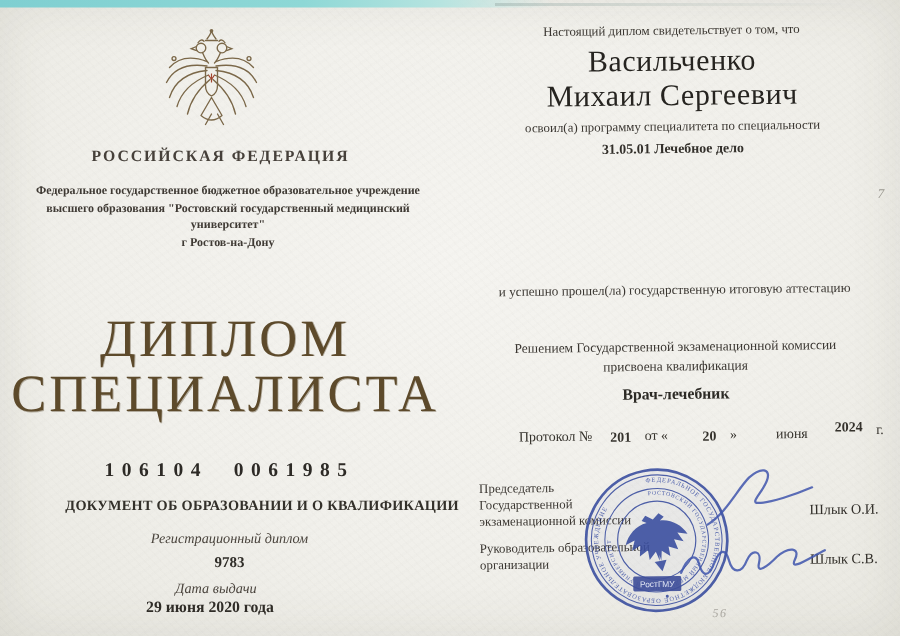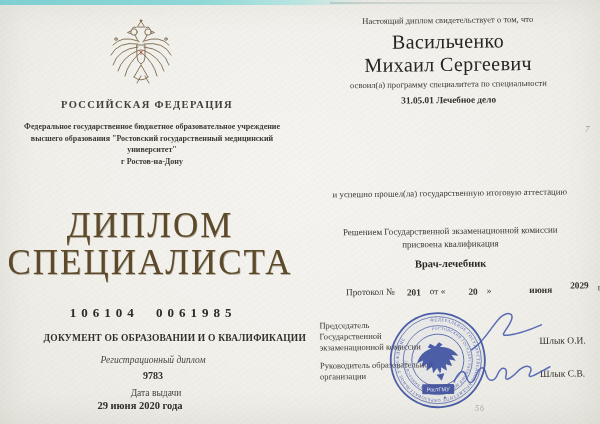--- a/index.html
+++ b/index.html
@@ -26,41 +26,41 @@
   
   .emblem{left:108px;top:19px;width:66px;height:78px;}
   .country{left:8px;top:99px;width:278px;font-size:10.5px;letter-spacing:1.3px;color:#46403a;font-weight:700;}
   .institution{left:8px;top:121px;width:288px;font-size:8px;font-weight:700;line-height:11.5px;color:#3f3a34;}
   .dip-title{left:0;top:207px;width:300px;font-size:35px;line-height:37px;letter-spacing:2px;color:#5d4a2b;
     text-shadow:0.6px 0.6px 0 rgba(70,52,22,0.35);}
   .serial{left:0;top:305px;width:306px;font-size:13px;letter-spacing:5px;word-spacing:9px;color:#2d2a26;font-weight:600;font-family:Liberation Serif, serif;}
   .doc-type{left:0;top:333px;width:306px;font-size:9.5px;letter-spacing:0.2px;color:#33302a;font-weight:600;text-align:right;}
   .reg-label{left:0;top:355px;width:306px;font-style:italic;font-size:9.5px;color:#4a443d;}
   .reg-value{left:0;top:370px;width:306px;font-size:10px;font-weight:600;color:#2f2c27;}
-  .date-label{left:16px;top:388px;width:280px;font-size:9.5px;color:#4a443d;}
+  .date-label{left:4px;top:388px;width:280px;font-style:italic;font-size:9.5px;color:#4a443d;}
   .date-value{left:0;top:400px;width:280px;font-size:10.5px;font-weight:600;color:#2f2c27;}
 
   
   .right-col{left:300px;top:0;width:300px;height:424px;transform:rotate(-0.7deg);}
   .statement{left:0;top:15px;width:300px;font-size:8.6px;color:#3b3732;}
   .surname{left:0;top:30px;width:300px;font-size:20px;color:#262420;letter-spacing:0.4px;}
   .given{left:0;top:53px;width:300px;font-size:20px;color:#262420;letter-spacing:0.4px;}
   .program{left:0;top:79px;width:300px;font-size:8.6px;color:#3b3732;}
   .specialty{left:0;top:95px;width:300px;font-size:9.3px;font-weight:700;color:#33302b;}
   .attestation{left:0;top:188px;width:300px;font-size:8.8px;color:#3b3732;}
   .commission1{left:0;top:226px;width:300px;font-size:9px;color:#3b3732;}
   .commission2{left:0;top:239px;width:300px;font-size:9px;color:#3b3732;}
   .qualification{left:0;top:258px;width:300px;font-size:10.5px;font-weight:700;color:#2c2a25;}
   .protocol{left:45px;top:286px;width:250px;font-size:9.3px;color:#35322c;white-space:nowrap;}
   .protocol span{display:inline-block;position:relative;}
   .p-num{margin-left:12px;top:1px;font-weight:600;}
   .p-of{margin-left:9px;}
   .p-day{margin-left:23px;top:1px;font-weight:600;}
   .p-q2{margin-left:9px;}
-  .p-month{margin-left:38px;font-weight:bold;}
+  .p-month{margin-left:26px;}
   .p-year{margin-left:18px;top:-4px;font-weight:600;}
   .p-g{margin-left:9px;top:-2px;}
   .sig-labels1{left:18px;top:319px;width:150px;font-size:8.6px;line-height:10.8px;color:#3b3732;}
   .sig-labels2{left:18px;top:359px;width:160px;font-size:8.6px;line-height:10.8px;color:#3b3732;}
   .name1{left:238px;top:337px;width:60px;font-size:9.5px;color:#33302b;}
   .name2{left:238px;top:370px;width:60px;font-size:9.5px;color:#33302b;}
   .stamp{left:86px;top:310px;width:100px;height:100px;opacity:0.9;}
   .sigs{left:140px;top:305px;width:120px;height:90px;}
   .mark7{left:585px;top:124px;font-size:9px;color:#6f6c64;opacity:0.65;font-style:italic;}
   .mark56{left:475px;top:404px;font-size:8px;color:#76726a;opacity:0.55;font-style:italic;letter-spacing:1px;}
@@ -130,21 +130,21 @@
     <div class="abs ctr surname">Васильченко</div>
     <div class="abs ctr given">Михаил Сергеевич</div>
     <div class="abs ctr program">освоил(а) программу специалитета по специальности</div>
     <div class="abs ctr specialty">31.05.01 Лечебное дело</div>
     <div class="abs ctr attestation">и успешно прошел(ла) государственную итоговую аттестацию</div>
     <div class="abs ctr commission1">Решением Государственной экзаменационной комиссии</div>
     <div class="abs ctr commission2">присвоена квалификация</div>
     <div class="abs ctr qualification">Врач-лечебник</div>
 
     <div class="abs protocol">
-      <span>Протокол №</span><span class="p-num">201</span><span class="p-of">от «</span><span class="p-day">20</span><span class="p-q2">»</span><span class="p-month">июня</span><span class="p-year">2029</span><span class="p-g">г.</span>
+      <span>Протокол №</span><span class="p-num">201</span><span class="p-of">от «</span><span class="p-day">20</span><span class="p-q2">»</span><span class="p-month">июня</span><span class="p-year">2024</span><span class="p-g">г.</span>
     </div>
 
     <div class="abs sig-labels1">
       <div>Председатель</div>
       <div>Государственной</div>
       <div>экзаменационной комиссии</div>
     </div>
     <div class="abs sig-labels2">
       <div>Руководитель образовательной</div>
       <div>организации</div>

